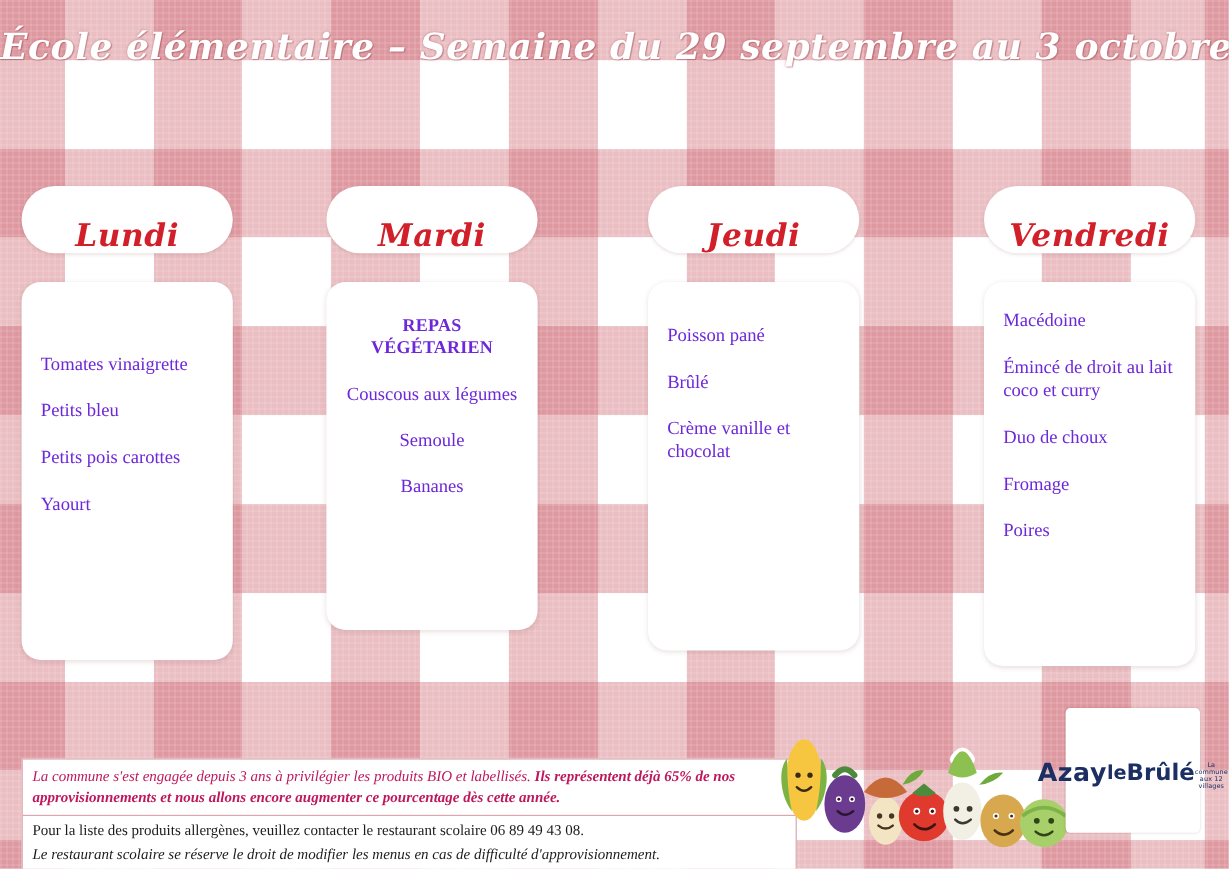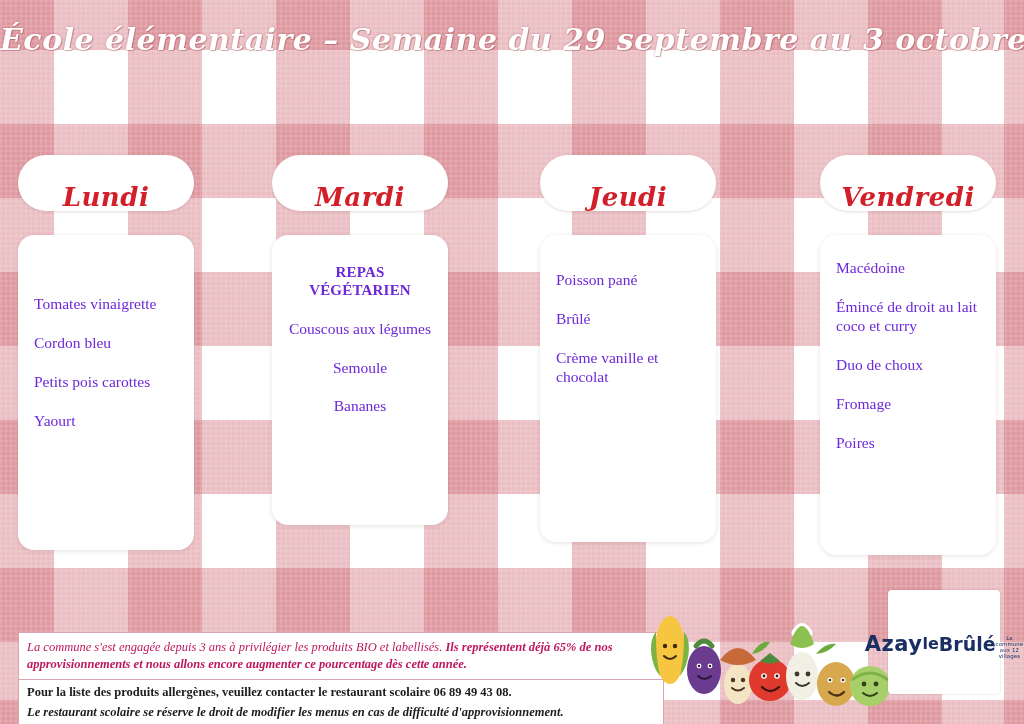--- a/index.html
+++ b/index.html
@@ -149,21 +149,20 @@
   #notes-divider {
     border-top: 1px solid #d9a7ad;
     margin: 2px -8px 4px -8px;
   }
   .note-plain {
     color: #1c1c1c;
     font-family: "Liberation Serif", serif;
     font-size: 12.5px;
     line-height: 1.4;
     margin: 0 0 3px 0;
-    font-weight: bold;
   }
   .note-plain.italic { font-style: italic; }
 
   
   #veggies {
     position: absolute;
     left: 648px;
     top: 588px;
     width: 250px;
     height: 132px;
@@ -213,21 +212,21 @@
   <div id="cloth-texture"></div>
 
   <div id="header-title">École élémentaire – Semaine du 29 septembre au 3 octobre 2025</div>
 
   <div class="day-col" id="col-lundi">
     <div class="day-pill">
       <span>Lundi</span>
     </div>
     <div class="day-card">
       <p class="dish">Tomates vinaigrette</p>
-      <p class="dish">Cordon bleu</p>
+      <p class="dish">Petits bleu</p>
       <p class="dish">Petits pois carottes</p>
       <p class="dish">Yaourt</p>
     </div>
   </div>
 
   <div class="day-col" id="col-mardi">
     <div class="day-pill">
       <span>Mardi</span>
     </div>
     <div class="day-card">

